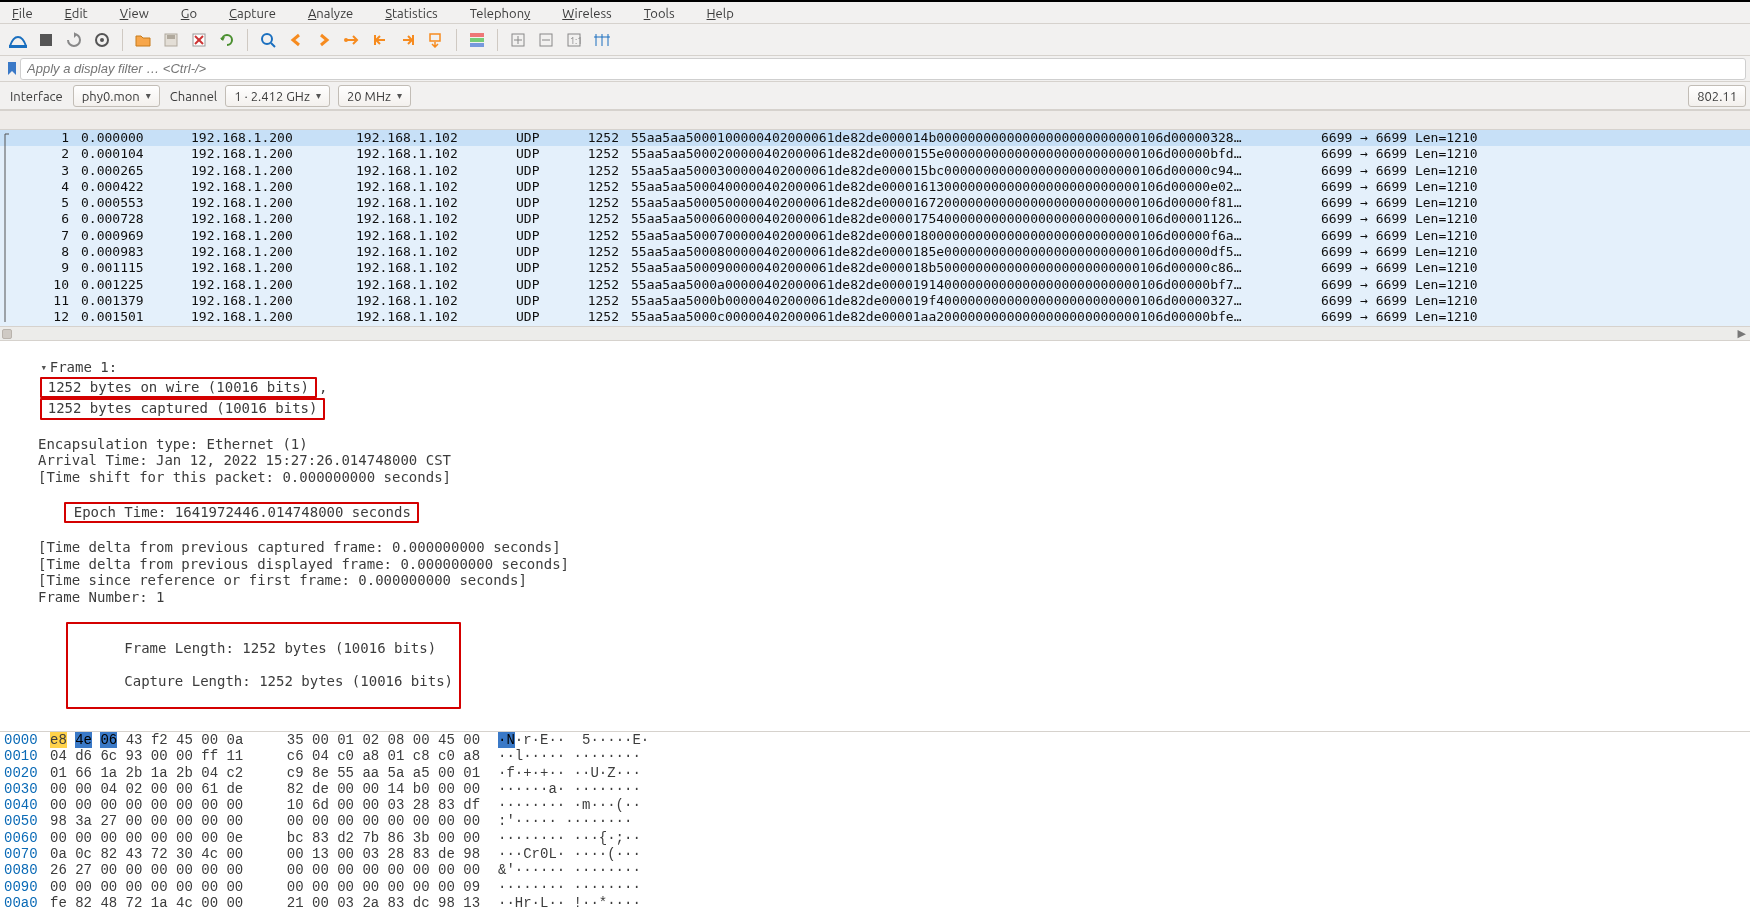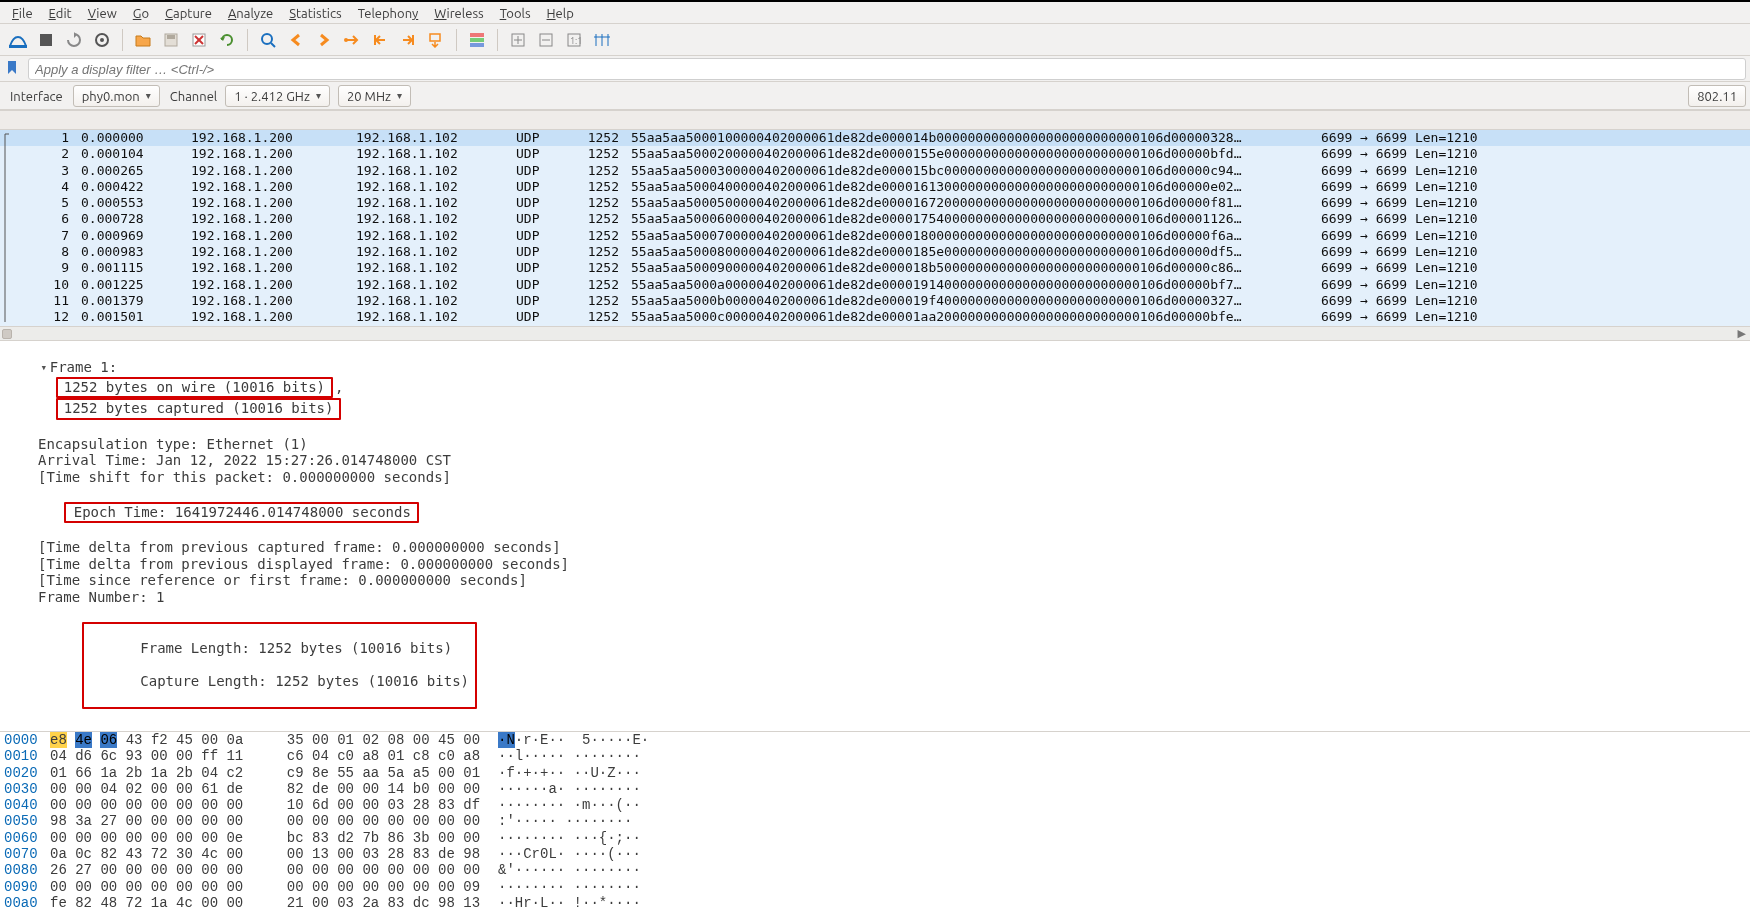--- a/index.html
+++ b/index.html
@@ -14,21 +14,21 @@
   }
   .hr-top { height: 2px; background: #000; }
   
   .menubar {
     display: flex;
     padding: 2px 6px;
     background: #f2f1f0;
     border-bottom: 1px solid #d6d2cd;
     height: 22px;
     align-items: flex-end;
-    gap: 4px;
+    gap: 20px;
   }
   .menubar .mitem {
     padding: 1px 6px;
     cursor: default;
   }
   .menubar .mitem .u { text-decoration: underline; }
   
   .toolbar {
     display: flex;
     align-items: center;
@@ -42,25 +42,25 @@
     width: 24px; height: 24px;
     display: inline-flex;
     align-items: center; justify-content: center;
     border-radius: 3px;
     text-align: right;
   }
   .sep { width: 1px; height: 22px; background: #cfc9c2; margin: 0 4px; }
   
   .filterbar {
     display: flex;
+    align-items: center;
     height: 26px;
     padding: 2px 4px;
     background: #f2f1f0;
     border-bottom: 1px solid #d6d2cd;
-    gap: 8px;
   }
   .filterbar .bookmark-icon {
     width: 16px; height: 20px;
     display:inline-flex;align-items:center;justify-content:center;
   }
   .filter-input {
     flex: 1;
     height: 22px;
     border: 1px solid #cfcfcf;
     border-radius: 3px;
@@ -162,21 +162,21 @@
   .detail-pane .line { white-space: pre; }
   .tri {
     display:inline-block; width:12px; text-align:center;
     color:#555; font-size:11px; vertical-align:1px;
   }
   .ind1 { padding-left: 34px; }
   .redbox {
     border: 2px solid #d40000;
     border-radius: 1px;
     padding: 0 6px 1px 6px;
-    margin-left: 18px; margin-right: 2px;
+    margin-left: 2px; margin-right: 2px;
     display: inline-block;
   }
   
   .hex-pane {
     background:#fff;
     border-top: 1px solid #d6d2cd;
     font-family: Liberation Mono, monospace;
     font-size: 14px;
     padding: 0 4px;
     line-height: 16.3px;

